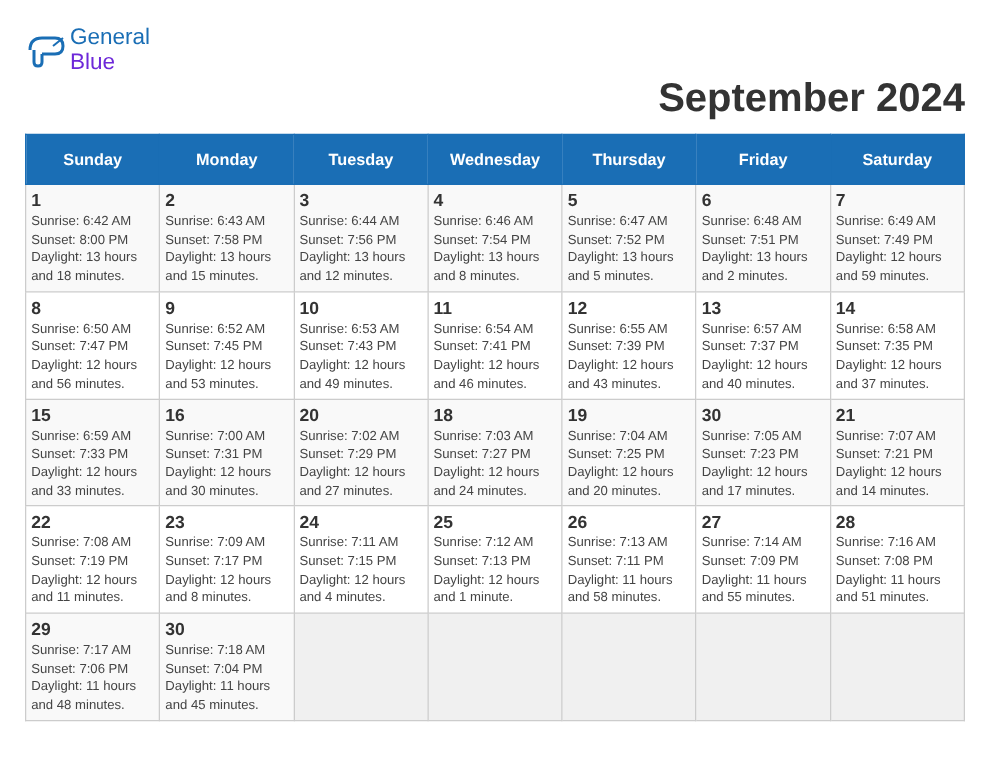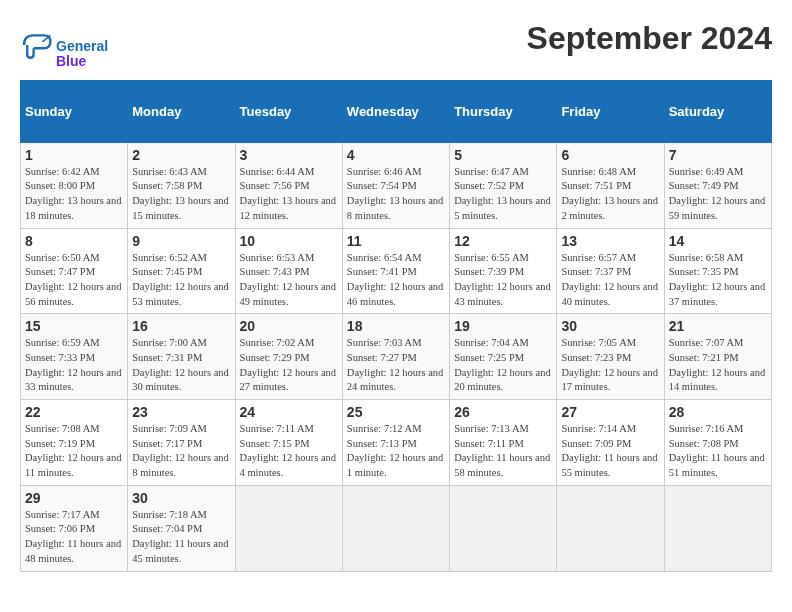--- a/index.html
+++ b/index.html
@@ -14,56 +14,56 @@
       display: flex;
       justify-content: space-between;
       align-items: flex-start;
       margin-bottom: 10px;
     }
     .logo {
       display: flex;
       align-items: center;
     }
     .logo-text {
-      font-size: 14px;
-      font-weight: bold;
+      font-size: 18px;
+      font-weight: normal;
       color: #333;
       line-height: 1.1;
-      margin-top: 19px;
     }
     .logo-text span {
       color: #1a6eb5;
     }
     .logo-icon {
       width: 32px;
       height: 32px;
       margin-right: 4px;
     }
     .title-block {
       text-align: center;
+      margin-top: 40px;
     }
     .month-title {
       font-size: 32px;
       font-weight: bold;
       color: #333;
     }
     .location {
       font-size: 14px;
       color: #555;
     }
     table {
       width: 100%;
       border-collapse: collapse;
       font-size: 11px;
     }
     thead th {
       background-color: #1a6eb5;
       color: #fff;
-      padding: 23px 4px;
-      text-align: left;
+      padding: 12px 4px;
+      text-align: center;
       font-size: 13px;
       font-weight: bold;
       border: 1px solid #1a6eb5;
     }
     tbody td {
       border: 1px solid #ccc;
       vertical-align: top;
       padding: 4px;
       min-height: 80px;
       width: 14.28%;
@@ -78,21 +78,20 @@
       font-size: 14px;
       font-weight: bold;
       color: #333;
       display: block;
       margin-bottom: 2px;
     }
     .day-info {
       color: #444;
       font-size: 10.5px;
       line-height: 1.4;
-      font-family: Liberation Serif, serif;
     }
     .empty-cell {
       background-color: #f0f0f0 !important;
     }
   </style>
 </head>
 <body>
 
 <div class="header">
   <div class="logo">

